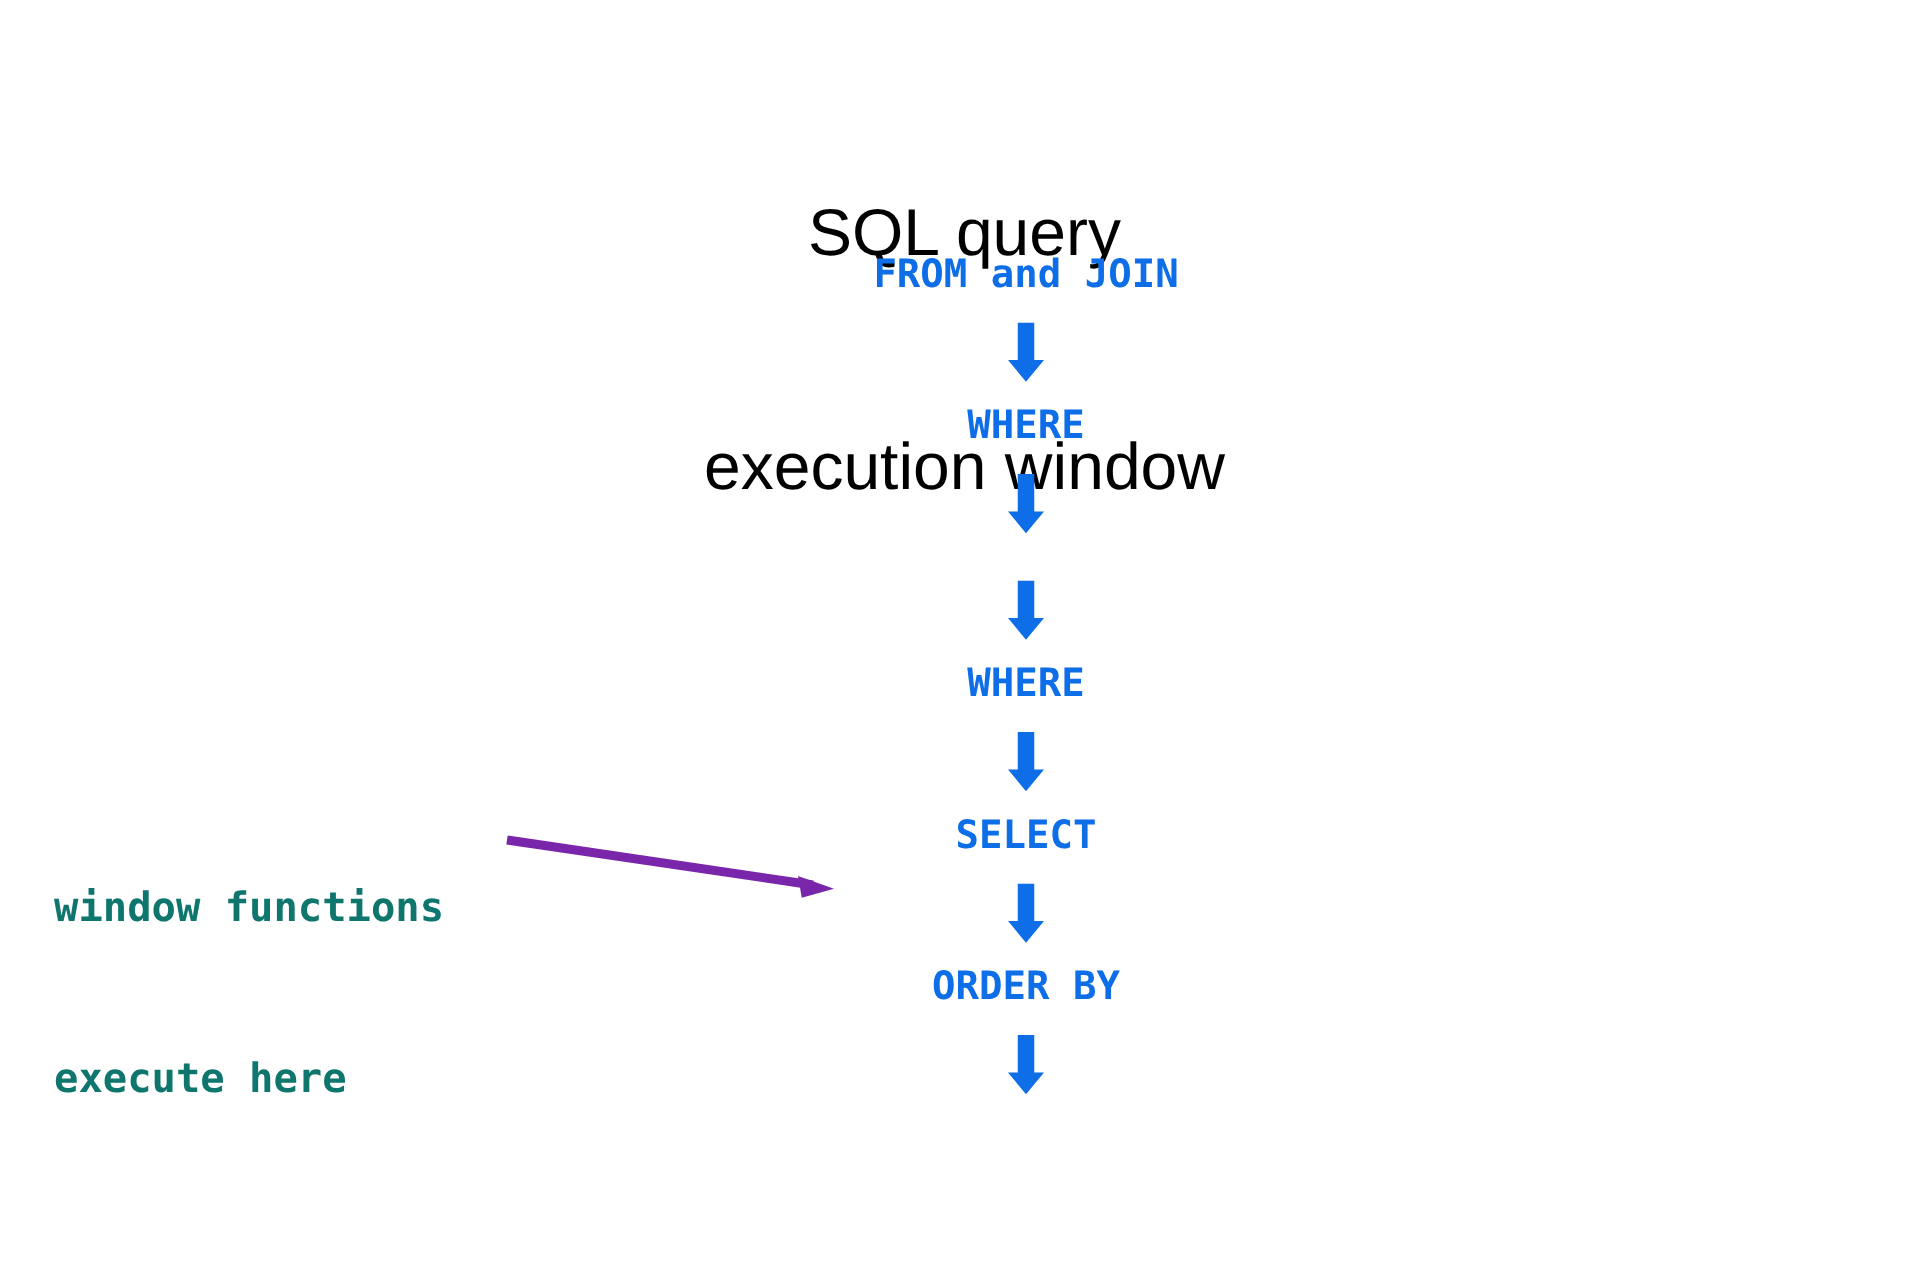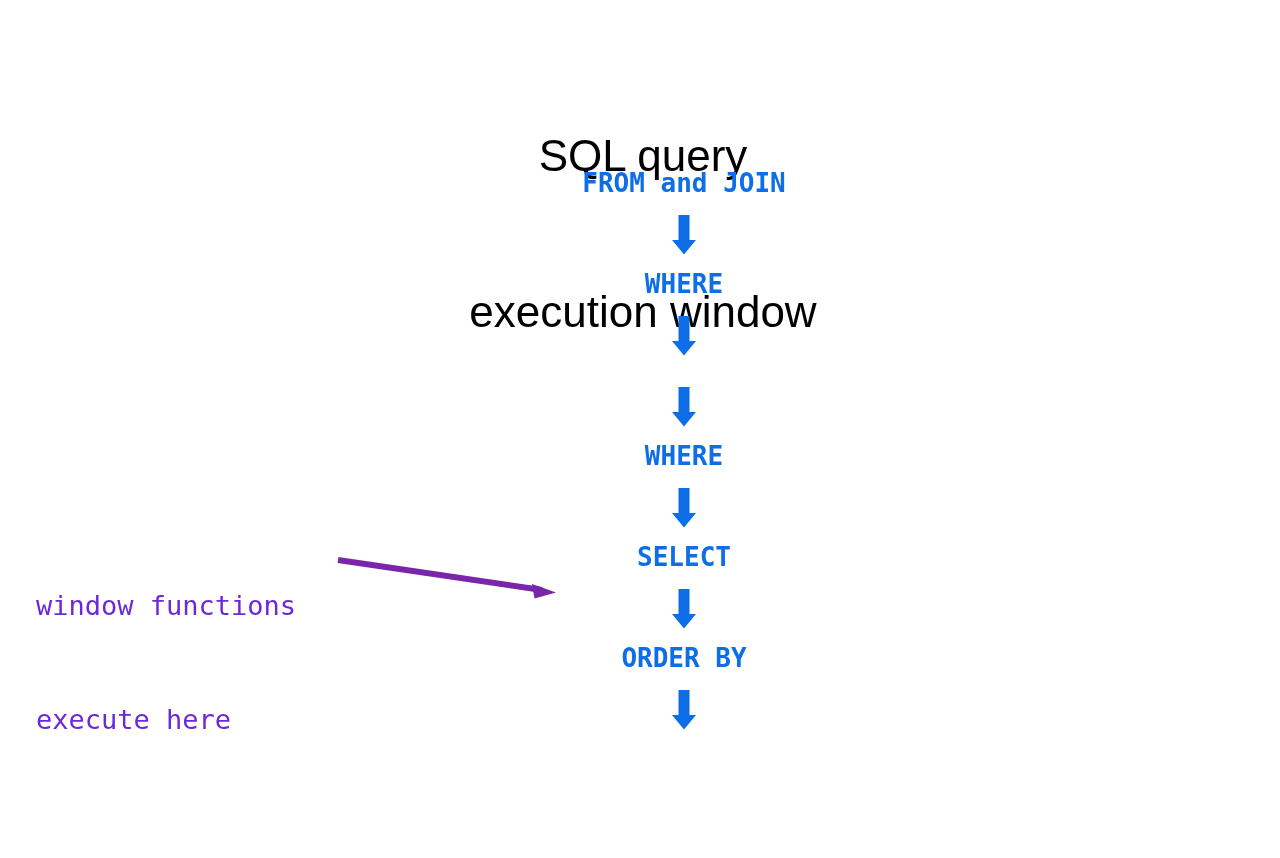--- a/index.html
+++ b/index.html
@@ -69,25 +69,25 @@
     transform: translateX(-50%);
     width: 26px;
     height: 40px;
   }
 
   
   .annotation {
     position: absolute;
     left: 36px;
     top: 511px;
-    color: #6d28d9;
+    color: #0f766e;
     font-family: "DejaVu Sans Mono", "Liberation Mono", monospace;
     font-size: 27px;
     line-height: 38px;
-    font-weight: 400;
+    font-weight: 700;
     white-space: pre;
   }
   .annotation-line { display: block; }
 
   .annotation-arrow {
     position: absolute;
     left: 320px;
     top: 540px;
     width: 260px;
     height: 80px;

